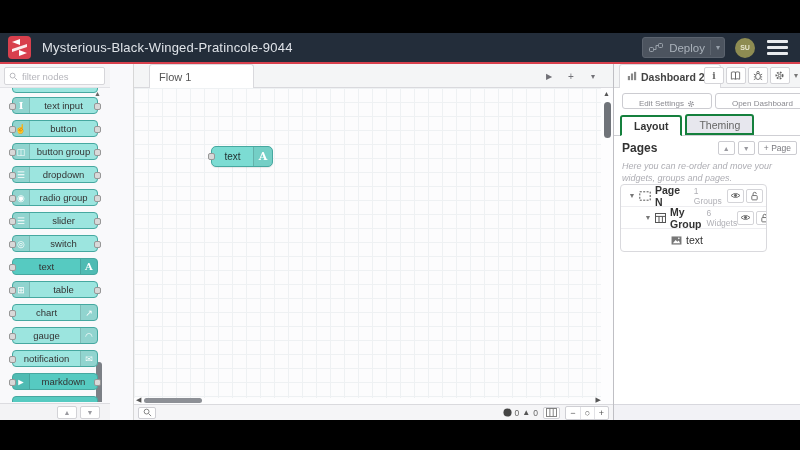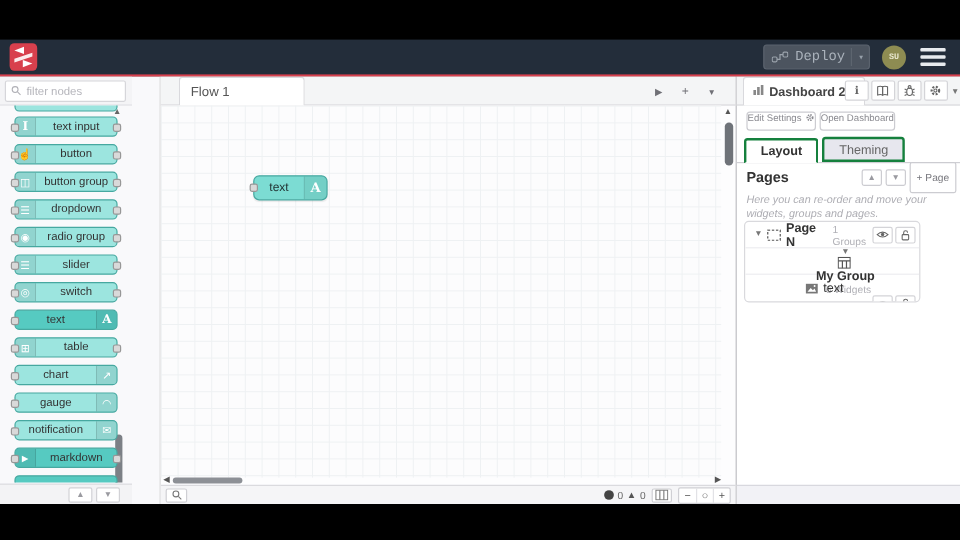--- a/index.html
+++ b/index.html
@@ -4,21 +4,21 @@
 <style>
   * { margin:0; padding:0; box-sizing:border-box; }
   html,body { width:800px; height:450px; overflow:hidden; background:#000; font-family:"Liberation Sans",sans-serif; }
   .stage { position:relative; width:800px; height:450px; background:#000; }
 
   
   .header { position:absolute; left:0; top:33px; width:800px; height:31px; background:var(--header-bg,#232d3a); border-bottom:2px solid var(--accent,#d8404d); display:flex; align-items:center; }
   .logo { width:23px; height:23px; margin-left:8px; border-radius:4px; background:var(--accent,#d8404d); position:relative; overflow:hidden; flex:0 0 auto; }
   .logo svg { position:absolute; left:0; top:0; }
   .app-title { color:#dfe3e8; font-size:13px; margin-left:11px; letter-spacing:.2px; }
-  .header-right { margin-left:auto; display:flex; align-items:center; gap:10px; padding-right:10px;font-family:Liberation Mono, monospace; }
+  .header-right { margin-left:auto; display:flex; align-items:center; gap:10px; padding-right:10px; }
   .deploy-btn { display:flex; align-items:center; height:21px; background:#4c545f; border:1px solid #5b636e; border-radius:3px; padding:0 4px 0 6px; color:#aab2bb; font-size:11.5px; }
   .deploy-btn .dep-ico { margin-right:6px; display:inline-flex; }
   .deploy-btn .sep { width:1px; height:15px; background:#5d656f; margin:0 5px; }
   .deploy-btn .caret { font-size:8px; color:#97a0aa; }
   .avatar { width:20px; height:20px; border-radius:50%; background:#8e8c52; color:#e9e7cf; font-size:7px; font-weight:bold; display:flex; align-items:center; justify-content:center; }
   .hamburger { display:flex; flex-direction:column; gap:3px; padding:2px; }
   .hamburger i { display:block; width:21px; height:3px; background:#e8ebee; border-radius:1px; }
 
   
   .main { position:absolute; left:0; top:64px; width:800px; height:356px; background:#fff; display:flex; }
@@ -78,29 +78,29 @@
 
   
   .sidebar { position:relative; width:187px; height:356px; border-left:1px solid #bfbfc4; background:#fff; flex:0 0 auto; }
   .sb-tabbar { position:absolute; left:0; top:0; width:187px; height:24px; background:#f4f5f6; border-bottom:1px solid #d9d9dd; }
   .sb-tab { position:absolute; left:5px; top:0; height:24px; background:#fff; border:1px solid #d9d9dd; border-bottom:0; border-radius:3px 3px 0 0; display:flex; align-items:center; gap:4px; padding:0 7px; font-size:10.5px; font-weight:bold; color:#444; }
   .sb-tools { position:absolute; right:3px; top:3px; display:flex; gap:2px; align-items:center; }
   .sb-tool { width:20px; height:17px; background:#fff; border:1px solid #d4d4d8; border-radius:2px; display:flex; align-items:center; justify-content:center; color:#666; font-size:9px; }
   .sb-caret { color:#777; font-size:8px; margin-left:2px; }
   .sb-head { position:absolute; left:0; top:24px; width:187px; height:25px; display:flex; align-items:center; padding:0 5px 0 8px; gap:3px; }
   .sb-title { font-size:12.5px; font-weight:bold; color:#333; margin-right:auto; }
-  .sb-btn { height:16px; border:1px solid #ccccd1; border-radius:3px; background:#fff; color:#8a8a90; font-size:8px; display:flex; align-items:flex-start; gap:3px; padding:0 0; white-space:nowrap; }
+  .sb-btn { height:16px; border:1px solid #ccccd1; border-radius:3px; background:#fff; color:#8a8a90; font-size:8px; display:flex; align-items:flex-end; gap:3px; padding:0 16px; white-space:nowrap; }
   .lt-tabs { position:absolute; left:0; top:49px; width:187px; height:23px; border-bottom:1px solid #cfcfd4; padding-left:6px; display:flex; align-items:flex-end; gap:3px; }
   .lt-tab { height:21px; padding:0 12px; font-size:10.5px; display:flex; align-items:center; border:2px solid #15803d; border-radius:3px 3px 0 0; }
   .lt-tab.active { background:#fff; border-bottom:1px solid #fff; color:#333; font-weight:bold; position:relative; top:1px; }
   .lt-tab.inactive { background:#e7e7ee; color:#666; }
   .pages-row { position:absolute; left:0; top:74px; width:187px; height:20px; display:flex; align-items:center; padding:0 4px 0 8px; gap:3px; }
   .pages-title { font-size:12px; font-weight:bold; color:#333; margin-right:auto; }
   .sq-btn { width:17px; height:14px; border:1px solid #ccccd1; border-radius:2px; background:#fff; color:#9a9aa0; font-size:7px; display:flex; align-items:center; justify-content:center; }
-  .add-page-btn { height:14px; border:1px solid #ccccd1; border-radius:2px; background:#fff; color:#77777d; font-size:8.5px; padding:12px 5px; display:flex; align-items:center; }
+  .add-page-btn { height:14px; border:1px solid #ccccd1; border-radius:2px; background:#fff; color:#77777d; font-size:8.5px; padding:0 5px; display:flex; align-items:center; }
   .pages-help { position:absolute; left:8px; top:96px; width:172px; font-size:9px; font-style:italic; color:#adadb3; line-height:1.35; }
   .tree { position:absolute; left:6px; top:120px; width:147px; border:1px solid #d9d9dd; border-radius:4px; background:#fff; overflow:hidden; }
   .tree-row { position:relative; height:22px; display:flex; align-items:center; border-bottom:1px solid #ededf0; font-size:10.5px; color:#333; }
   .tree-row:last-child { border-bottom:0; }
   .tr-exp { width:10px; font-size:7px; color:#777; text-align:center; flex:0 0 auto; }
   .tr-ico { display:inline-flex; margin:0 4px 0 2px; color:#555; }
   .tr-label { font-weight:bold; }
   .tr-label.plain { font-weight:normal; }
   .tr-meta { font-size:8.5px; color:#b0b0b6; margin-left:5px; }
   .tr-actions { margin-left:auto; display:flex; gap:2px; padding-right:3px; }
@@ -115,20 +115,21 @@
 <div class="stage">
 
   <div class="header">
     <div class="logo">
       <svg width="23" height="23" viewBox="0 0 23 23">
         <path d="M4 6 L12 3 L12 9 Z" fill="#fff"></path>
         <path d="M19 17 L11 20 L11 14 Z" fill="#fff"></path>
         <path d="M4 13 L19 8 L19 11 L4 16 Z" fill="#fff" opacity=".9"></path>
       </svg>
     </div>
+    <div class="app-title">Mysterious-Black-Winged-Pratincole-9044</div>
     <div class="header-right">
       <div class="deploy-btn">
         <span class="dep-ico">
           <svg width="14" height="11" viewBox="0 0 14 11">
             <rect x="0.5" y="5.5" width="4" height="4" rx="1" fill="none" stroke="#9aa2ab"></rect>
             <rect x="9.5" y="1.5" width="4" height="4" rx="1" fill="none" stroke="#9aa2ab"></rect>
             <path d="M4.5 7.5 H7 V3.5 H9.5" fill="none" stroke="#9aa2ab"></path>
           </svg>
         </span>
         <span>Deploy</span>
@@ -400,21 +401,21 @@
                 </svg>
               </span>
               <span class="tr-act">
                 <svg width="9" height="10" viewBox="0 0 10 11">
                   <rect x="2" y="5" width="6" height="4.8" rx="0.8" fill="none" stroke="#666"></rect>
                   <path d="M3.4 5 V3.2 a1.8 1.8 0 0 1 3.6 0" fill="none" stroke="#666"></path>
                 </svg>
               </span>
             </span>
           </div>
-          <div class="tree-row" style="padding-left: 22px; flex-direction: column;">
+          <div class="tree-row" style="padding-left: 22px;">
             <span class="tr-exp">▼</span>
             <span class="tr-ico">
               <svg width="11" height="10" viewBox="0 0 11 10">
                 <rect x="0.5" y="0.5" width="10" height="9" fill="none" stroke="#555"></rect>
                 <line x1="0.5" y1="3.4" x2="10.5" y2="3.4" stroke="#555"></line>
                 <line x1="4" y1="3.4" x2="4" y2="9.5" stroke="#555"></line>
                 <line x1="7.4" y1="3.4" x2="7.4" y2="9.5" stroke="#555"></line>
               </svg>
             </span>
             <span class="tr-label">My Group</span>

